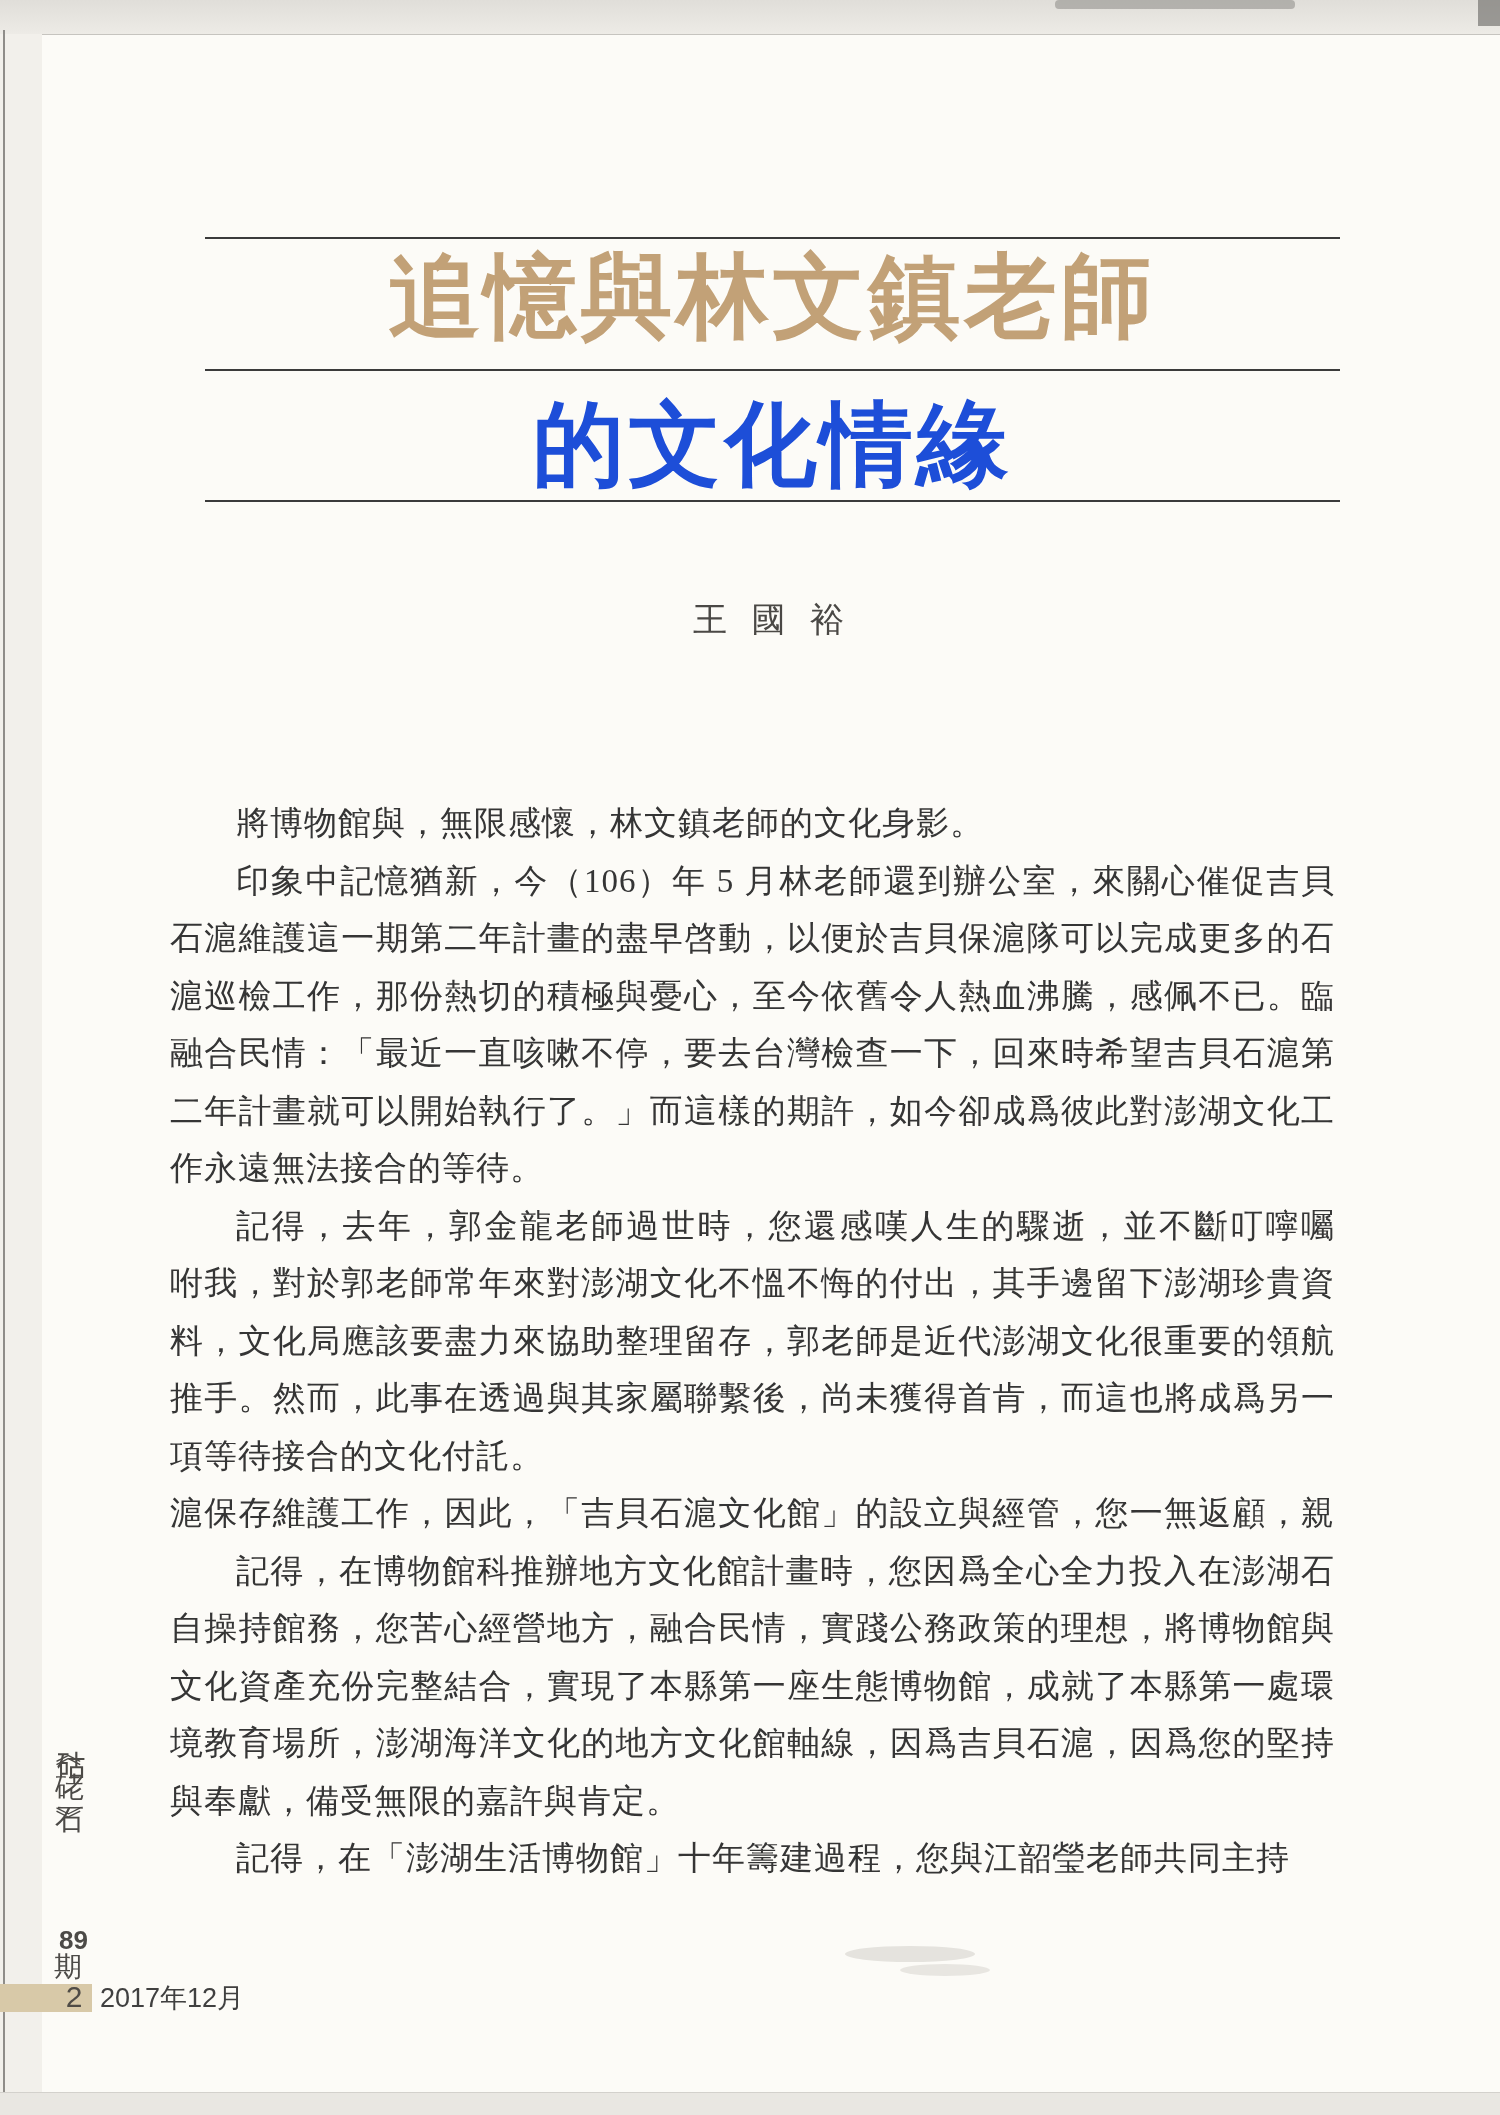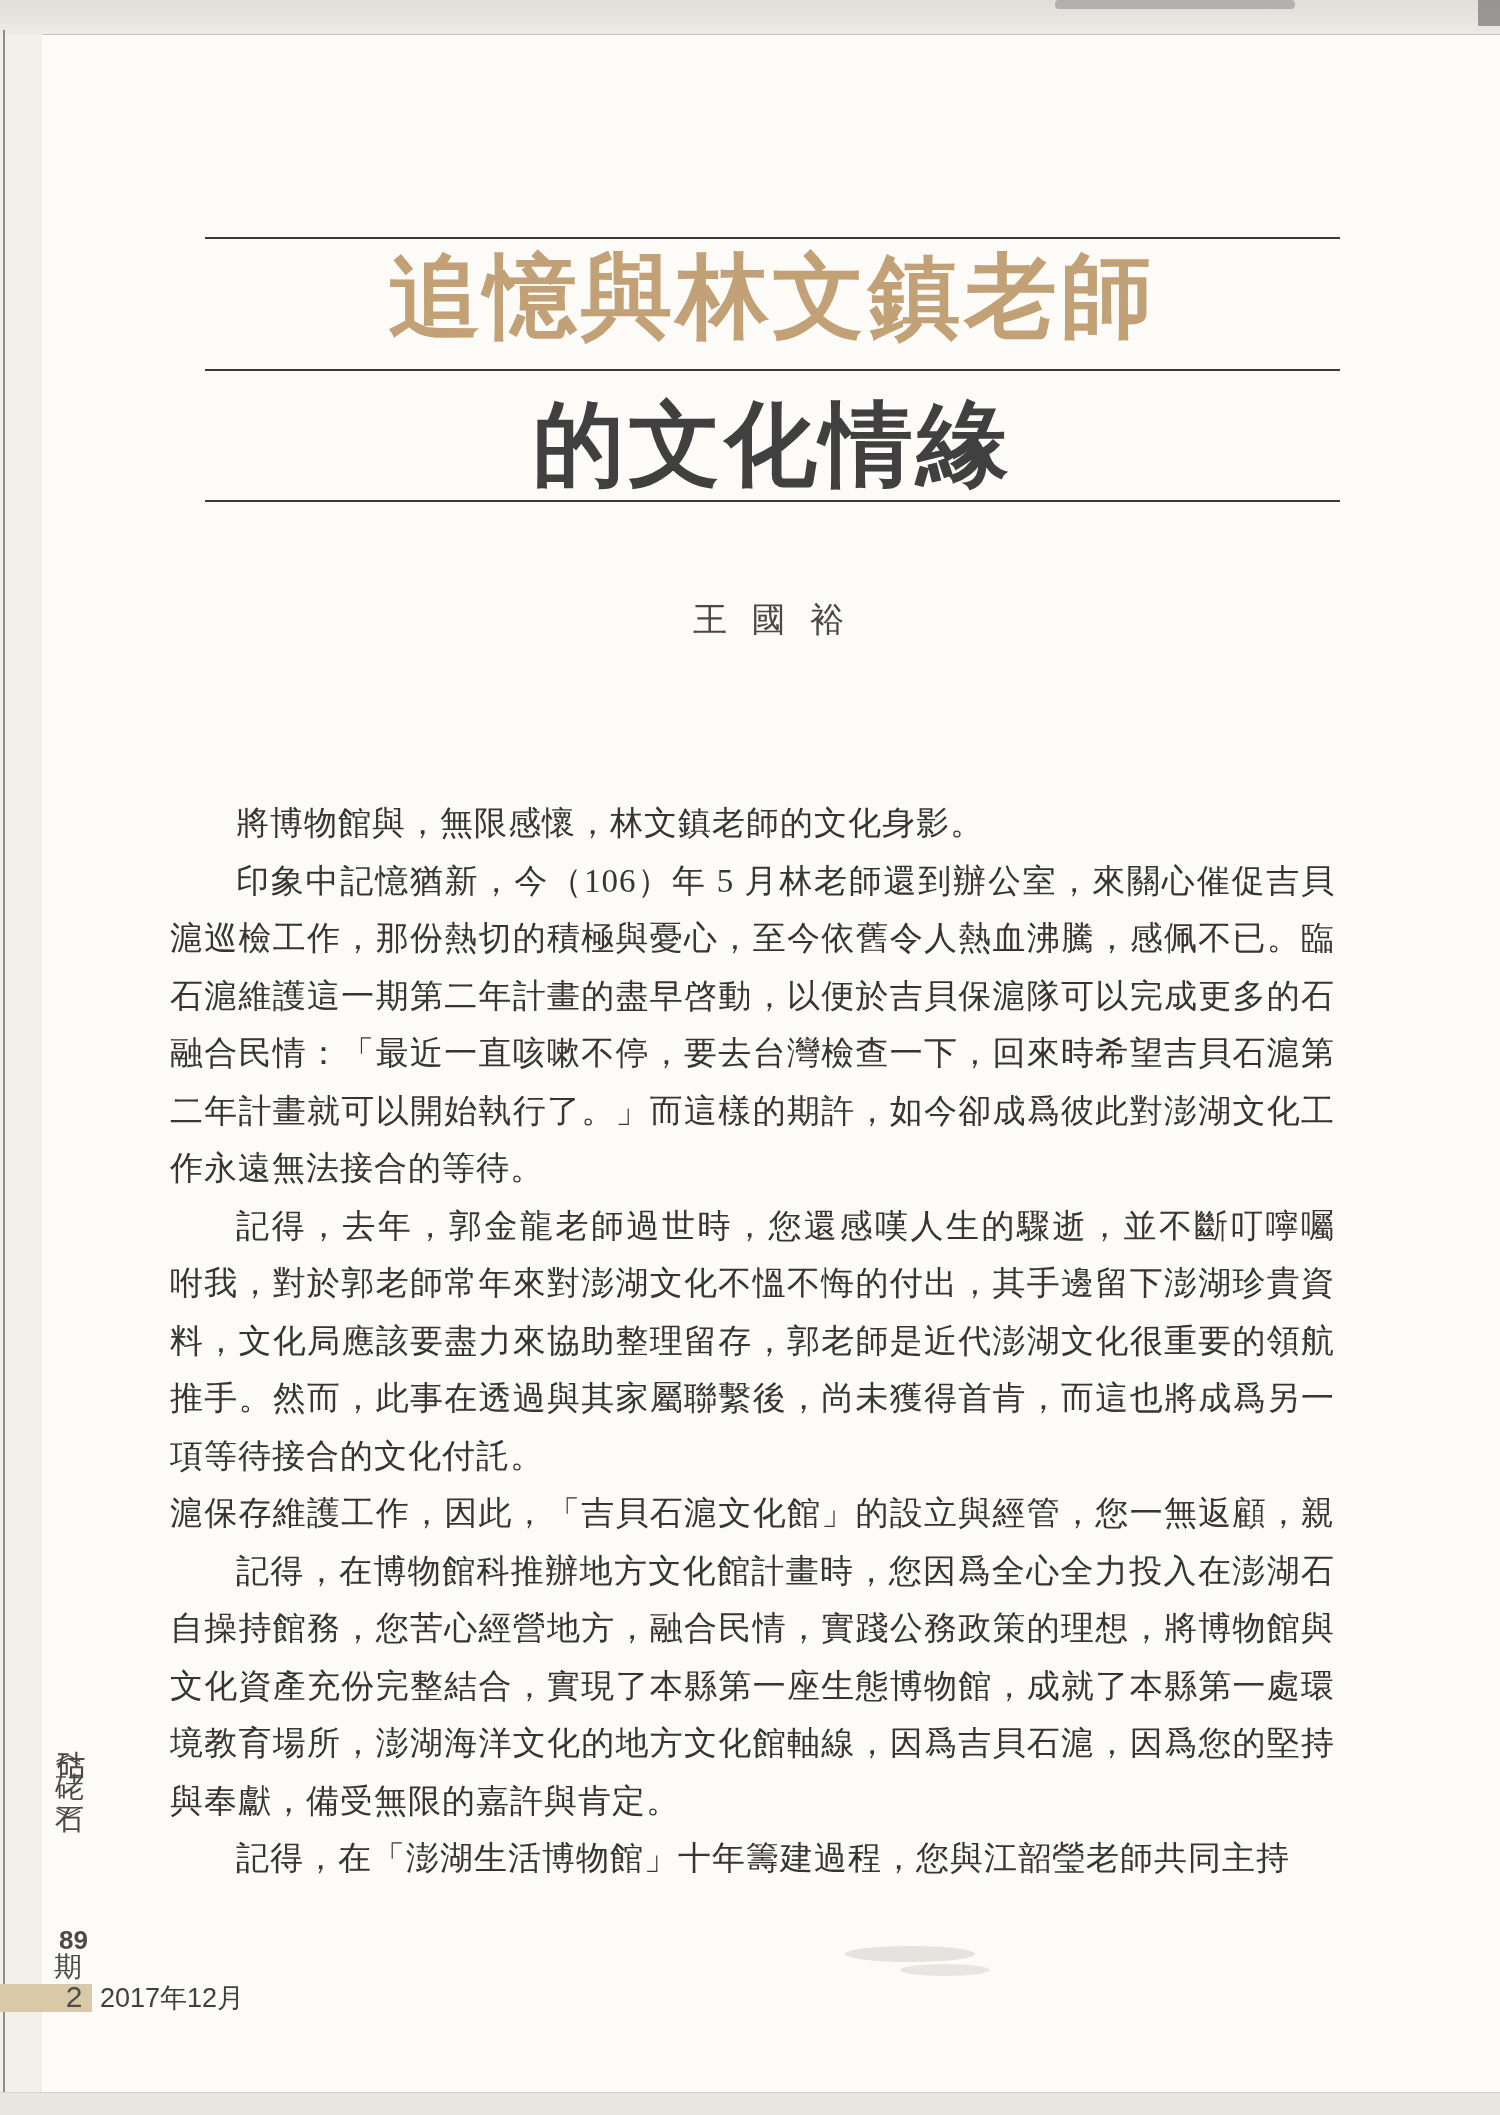--- a/index.html
+++ b/index.html
@@ -80,30 +80,30 @@
   <div class="scan-corner"></div>
   <div class="scan-left-strip"></div>
   <div class="scan-left-line"></div>
   <div class="scan-bottom"></div>
   <div class="scan-smudge-a"></div>
   <div class="scan-smudge-b"></div>
 
   <div class="rule rule-a"></div>
   <div class="title-line title-1" style="color: rgb(194, 161, 119);">追憶與林文鎮老師</div>
   <div class="rule rule-b"></div>
-  <div class="title-line title-2" style="color: #404040;">的文化情緣</div>
+  <div class="title-line title-2" style="color: #1d4ed8;">的文化情緣</div>
   <div class="rule rule-c"></div>
 
   <div class="author">王 國 裕</div>
 
   <div class="article" id="article-body">
       <div class="body-line indent">將博物館與，無限感懷，林文鎮老師的文化身影。</div>
       <div class="body-line indent full">印象中記憶猶新，今（106）年 5 月林老師還到辦公室，來關心催促吉貝</div>
+      <div class="body-line full">石滬維護這一期第二年計畫的盡早啓動，以便於吉貝保滬隊可以完成更多的石</div>
       <div class="body-line full">滬巡檢工作，那份熱切的積極與憂心，至今依舊令人熱血沸騰，感佩不已。臨</div>
-      <div class="body-line full">石滬維護這一期第二年計畫的盡早啓動，以便於吉貝保滬隊可以完成更多的石</div>
       <div class="body-line full">融合民情：「最近一直咳嗽不停，要去台灣檢查一下，回來時希望吉貝石滬第</div>
       <div class="body-line full">二年計畫就可以開始執行了。」而這樣的期許，如今卻成爲彼此對澎湖文化工</div>
       <div class="body-line">作永遠無法接合的等待。</div>
       <div class="body-line indent full">記得，去年，郭金龍老師過世時，您還感嘆人生的驟逝，並不斷叮嚀囑</div>
       <div class="body-line full">咐我，對於郭老師常年來對澎湖文化不慍不悔的付出，其手邊留下澎湖珍貴資</div>
       <div class="body-line full">料，文化局應該要盡力來協助整理留存，郭老師是近代澎湖文化很重要的領航</div>
       <div class="body-line full">推手。然而，此事在透過與其家屬聯繫後，尚未獲得首肯，而這也將成爲另一</div>
       <div class="body-line">項等待接合的文化付託。</div>
       <div class="body-line full">滬保存維護工作，因此，「吉貝石滬文化館」的設立與經管，您一無返顧，親</div>
       <div class="body-line indent full">記得，在博物館科推辦地方文化館計畫時，您因爲全心全力投入在澎湖石</div>

